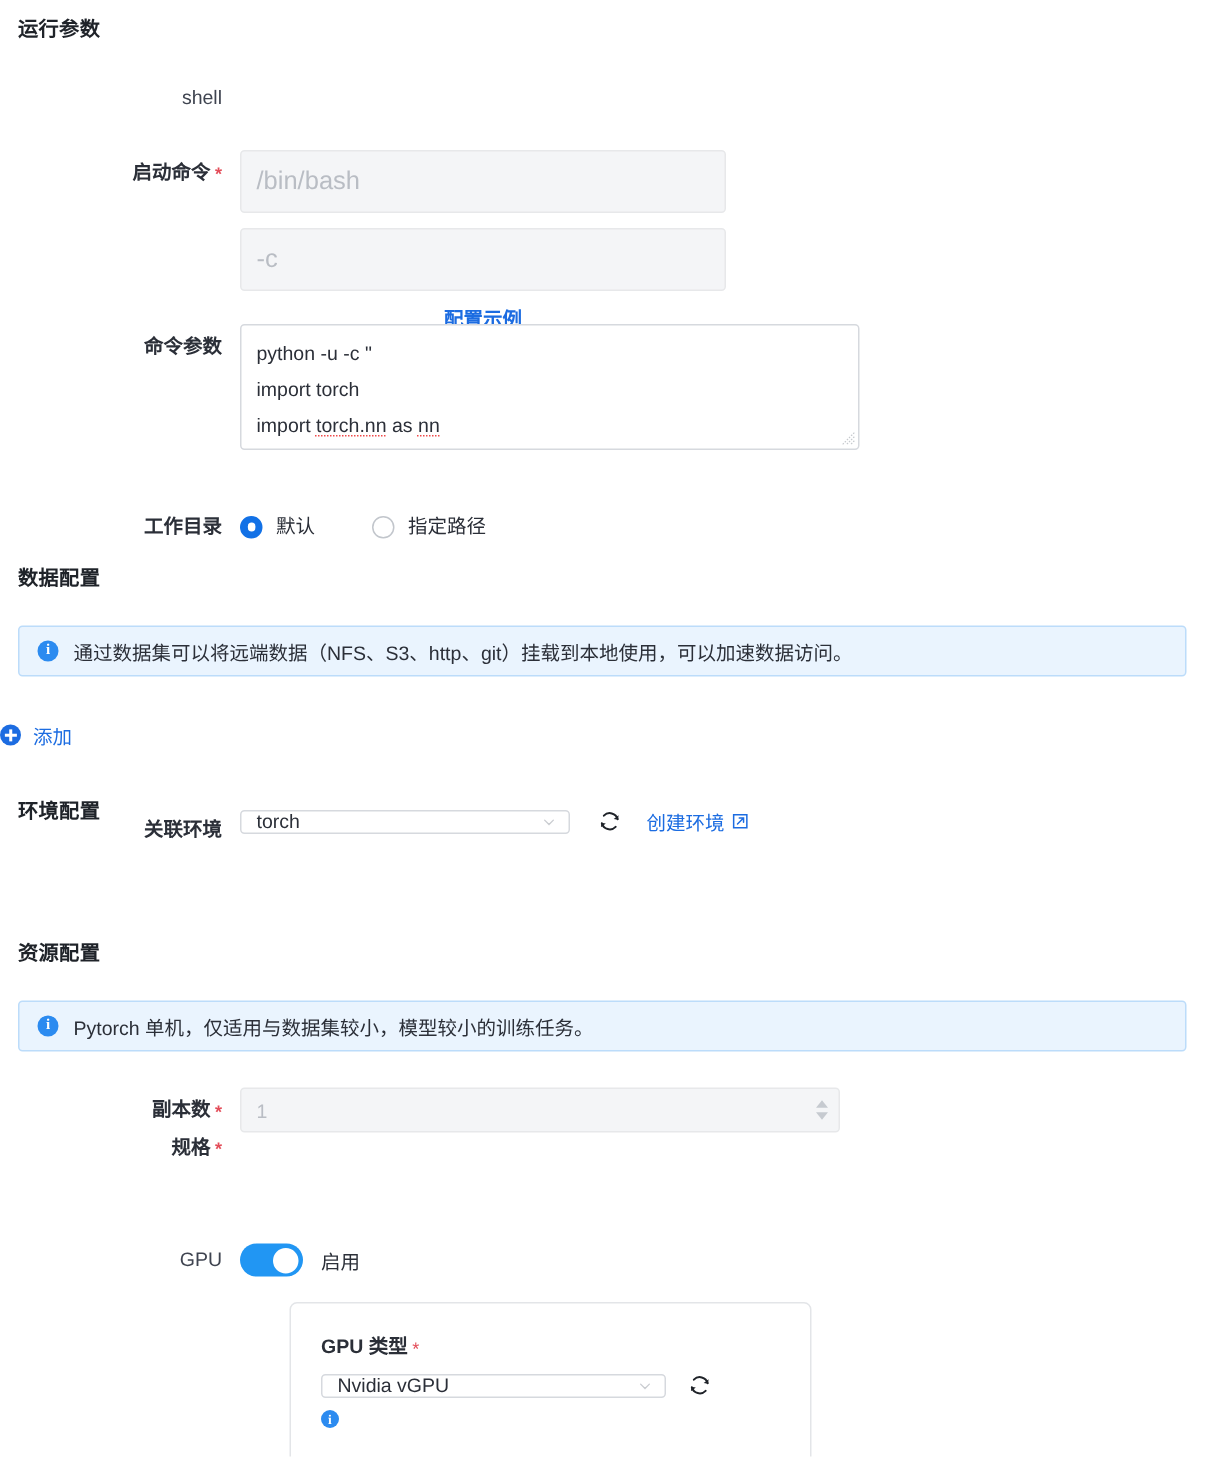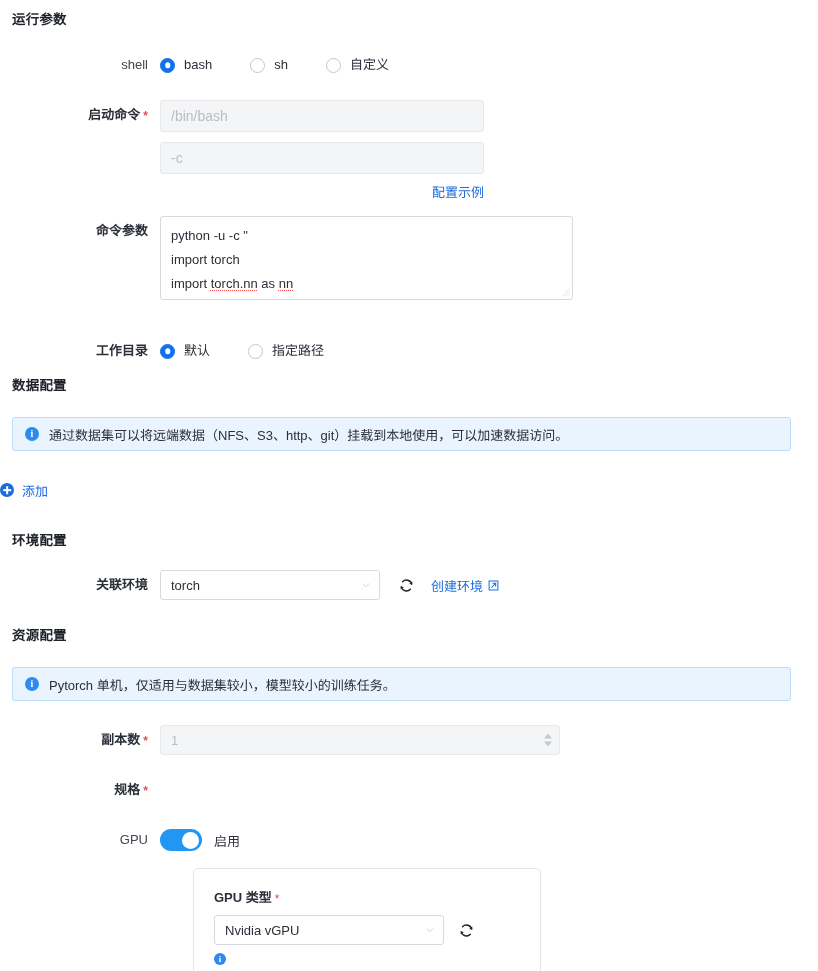--- a/index.html
+++ b/index.html
@@ -80,28 +80,28 @@
     left: 50%; top: 50%;
     transform: translate(-50%, -50%);
     width: 5.5px; height: 5.5px;
     border-radius: 50%;
     background: #fff;
   }
   .radio-label { font-size: 13px; color: #2b2f38; }
 
   
   .inp {
-    height: 32px;
+    height: 42px;
     border: 1px solid #e7e8ea;
     border-radius: 3px;
     background: #f4f5f7;
     display: flex;
     align-items: center;
     padding: 14px 10px;
-    font-size: 14px;
+    font-size: 17px;
     color: #b6bac0;
     width: 324px;
     overflow: hidden;
     white-space: nowrap;
   }
   .inp.disabled { background: #f4f5f7; color: #b9bdc4; }
 
   .link {
     color: #1c6ce1;
     font-size: 13px;
@@ -183,21 +183,21 @@
     content: "";
     position: absolute;
     background: #fff;
     left: 50%; top: 50%;
   }
   .plus-ico::before { width: 7.5px; height: 1.7px; transform: translate(-50%,-50%); }
   .plus-ico::after  { width: 1.7px; height: 7.5px; transform: translate(-50%,-50%); }
 
   
   .sel {
-    height: 30px;
+    height: 16px;
     border: 1px solid #d6d9de;
     border-radius: 3px;
     background: #fff;
     display: flex;
     align-items: center;
     padding: 0 8px 0 10px;
     font-size: 13px;
     color: #2b2f38;
     cursor: pointer;
     white-space: nowrap;
@@ -291,44 +291,30 @@
 
   .flexrow { display: flex; align-items: center; }
 </style>
 </head>
 <body>
 
 <div class="section-title" style="top:8px;">运行参数</div>
 
 <div class="row" style="left:0; top:50px;">
   <div class="lbl">shell</div>
-  <div class="radio-group">
-    <div class="radio-item">
-      <span class="radio-dot on"></span>
-      <span class="radio-label">bash</span>
-    </div>
-    <div class="radio-item">
-      <span class="radio-dot"></span>
-      <span class="radio-label">sh</span>
-    </div>
-    <div class="radio-item">
-      <span class="radio-dot"></span>
-      <span class="radio-label">自定义</span>
-    </div>
-  </div>
 </div>
 
 <div class="row" style="left:0; top:100px;">
   <div class="lbl bold">
     <span>启动命令</span><span class="req">*</span>
   </div>
   <div>
     <div class="inp disabled" title="/bin/bash">/bin/bash</div>
     <div class="inp disabled" style="margin-top:10px;">-c</div>
-    <div style="width:324px; text-align:right; margin-top:8px;">
+    <div style="width:324px; text-align:center; margin-top:8px;font-weight:bold;">
       <span class="link">配置示例</span>
     </div>
   </div>
 </div>
 
 <div class="row" style="left:0; top:216px;">
   <div class="lbl bold">命令参数</div>
   <div class="ta">
     <div>python -u -c "</div>
     <div>import torch</div>
@@ -362,21 +348,21 @@
 
 <div class="row" style="left:0; top:475px;">
   <div class="flexrow" style="height:30px;">
     <span class="plus-ico"></span>
     <span class="link">添加</span>
   </div>
 </div>
 
 <div class="section-title" style="top:529px;">环境配置</div>
 
-<div class="row" style="left:0; top:570px;">
+<div class="row" style="left:0; top:538px;">
   <div class="lbl bold">关联环境</div>
   <div class="flexrow">
     <div class="sel" style="width:220px;">
       <span class="val">torch</span>
       <svg class="caret" viewBox="0 0 12 12">
         <path d="M2.5 4.5 L6 8 L9.5 4.5" stroke="#8a9099" stroke-width="1.1" fill="none" stroke-linecap="round"></path>
       </svg>
     </div>
     <span style="width:18px;"></span>
     <svg width="17" height="17" viewBox="0 0 20 20" style="cursor:pointer;">
@@ -409,21 +395,21 @@
   </div>
   <div class="num">
     <span>1</span>
     <span class="stepper">
       <span class="st-arrow up"></span>
       <span class="st-arrow down"></span>
     </span>
   </div>
 </div>
 
-<div class="row" style="left:0; top:775px;">
+<div class="row" style="left:0; top:750px;">
   <div class="lbl bold">
     <span>规格</span><span class="req">*</span>
   </div>
 </div>
 
 <div class="row" style="left:0; top:825px;">
   <div class="lbl">GPU</div>
   <div class="flexrow" style="height:30px;">
     <span class="toggle">
       <span class="knob"></span>

